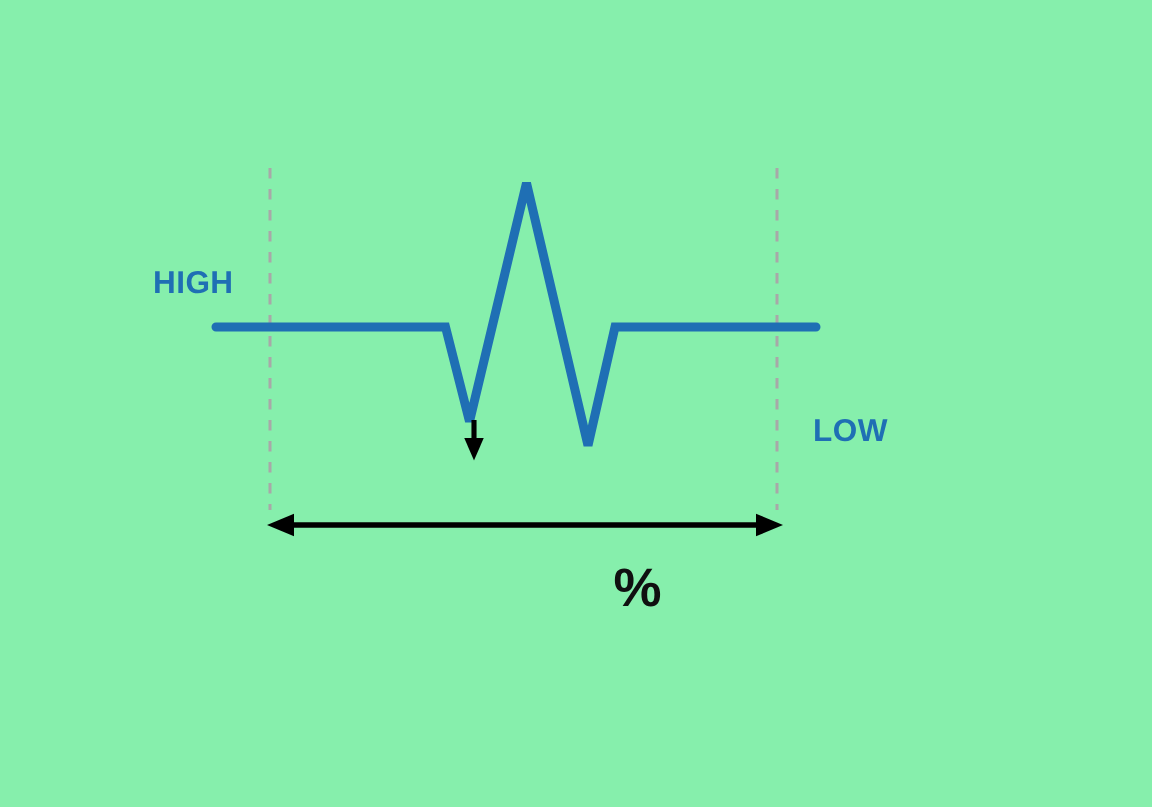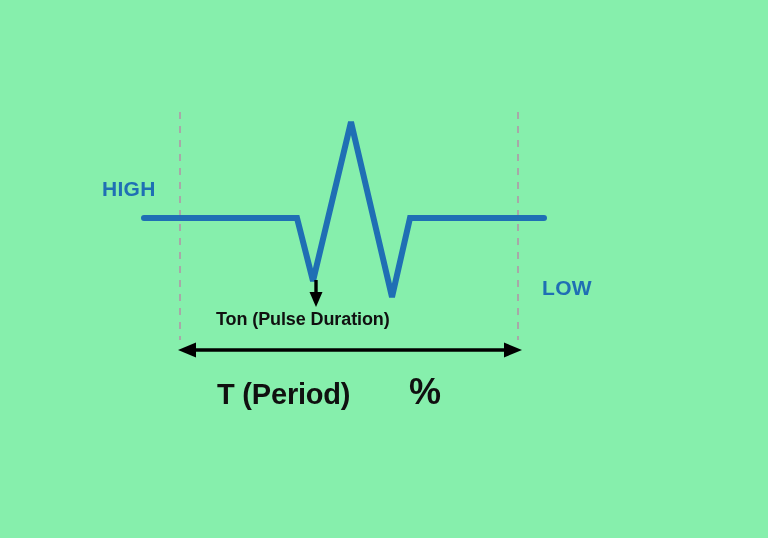--- a/index.html
+++ b/index.html
@@ -100,20 +100,18 @@
       <polygon points="178,350 196,342.5 196,357.5" fill="#000000"></polygon>
       <polygon points="522,350 504,342.5 504,357.5" fill="#000000"></polygon>
     </g>
 
   </svg>
 
   <div class="lbl lbl-high">HIGH</div>
 
   <div class="lbl lbl-low">LOW</div>
 
-  <div class="lbl lbl-ton">Ton (Pulse Duration)</div>
 
-  <div class="lbl lbl-period">T (Period)</div>
 
   <div class="lbl lbl-percent">%</div>
 
 
 </div>
 
 </body></html>

